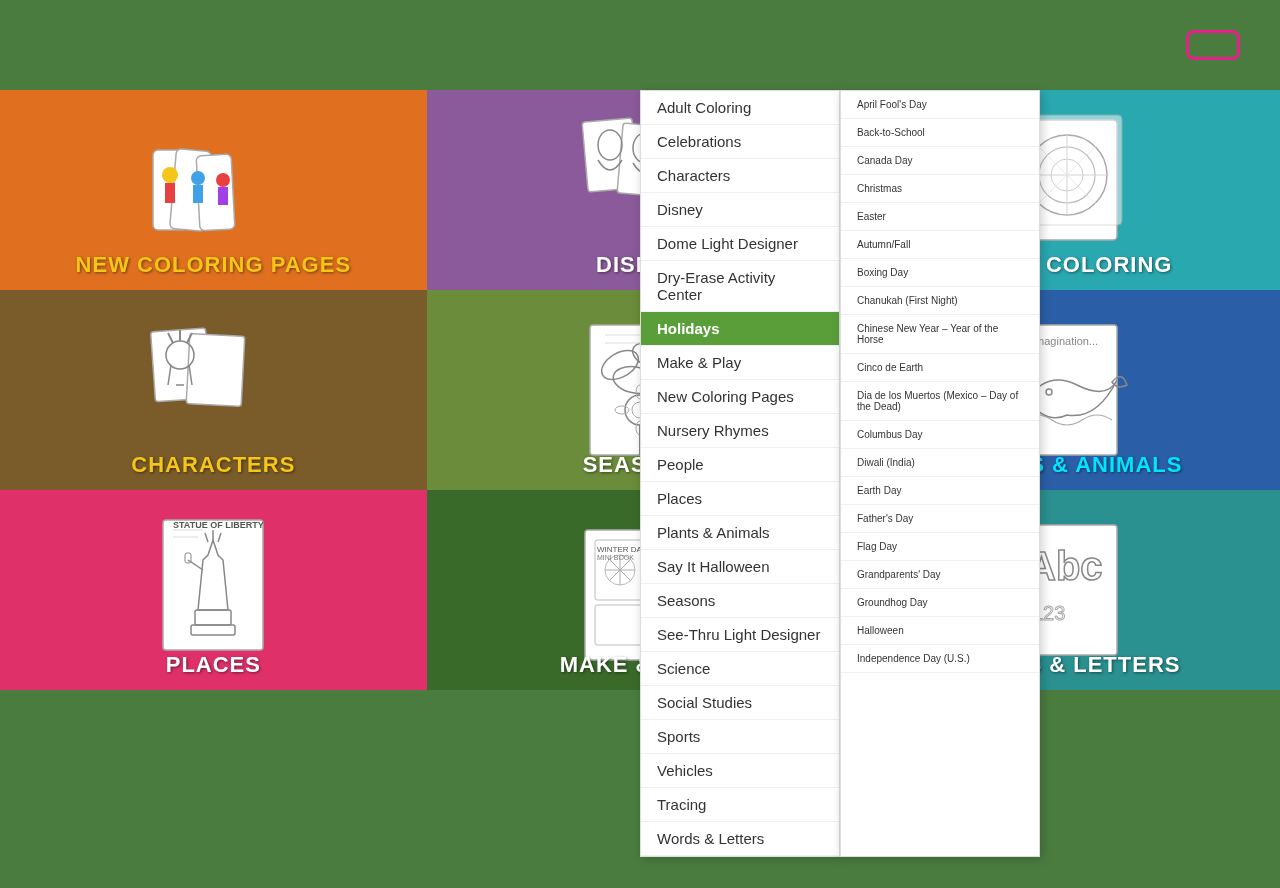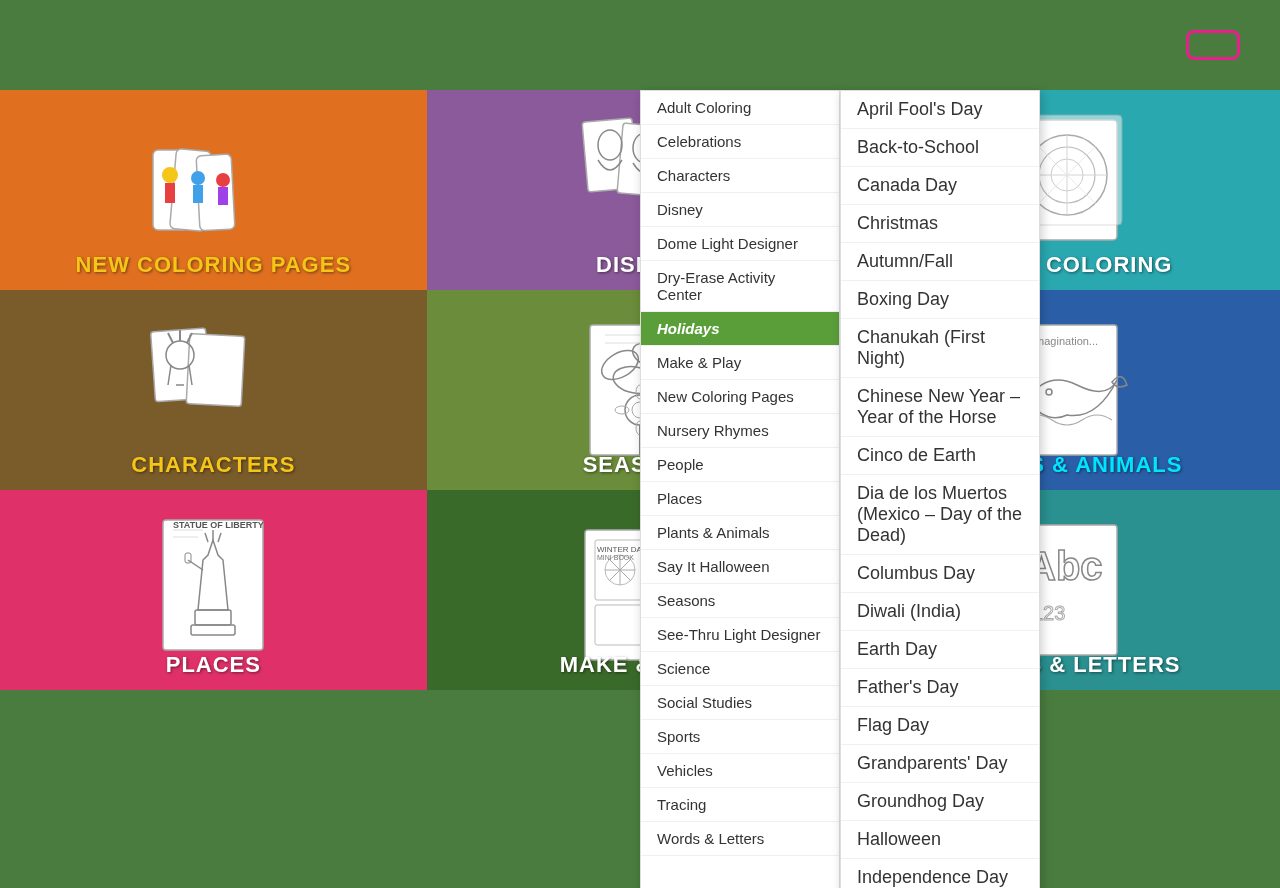--- a/index.html
+++ b/index.html
@@ -112,25 +112,24 @@
       font-size: 15px;
       color: #333;
       cursor: pointer;
       border-bottom: 1px solid #f0f0f0;
       display: block;
     }
     .menu-item.active {
       background: #5a9e3a;
       color: #fff;
       font-weight: bold;
-      font-style: italic;
     }
     .submenu-item {
       padding: 8px 16px;
-      font-size: 18px;
+      font-size: 10px;
       color: #333;
       cursor: pointer;
       border-bottom: 1px solid #f0f0f0;
       display: block;
     }
   </style>
 </head>
 <body>
 
 <header class="header">
@@ -326,20 +325,21 @@
       <span class="menu-item">Sports</span>
       <span class="menu-item">Vehicles</span>
       <span class="menu-item">Tracing</span>
       <span class="menu-item">Words &amp; Letters</span>
     </div>
   <div class="dropdown-right" id="dropdown-right">
       <span class="submenu-item">April Fool's Day</span>
       <span class="submenu-item">Back-to-School</span>
       <span class="submenu-item">Canada Day</span>
       <span class="submenu-item">Christmas</span>
+      <span class="submenu-item">Easter</span>
       <span class="submenu-item">Autumn/Fall</span>
       <span class="submenu-item">Boxing Day</span>
       <span class="submenu-item">Chanukah (First Night)</span>
       <span class="submenu-item">Chinese New Year – Year of the Horse</span>
       <span class="submenu-item">Cinco de Earth</span>
       <span class="submenu-item">Dia de los Muertos (Mexico – Day of the Dead)</span>
       <span class="submenu-item">Columbus Day</span>
       <span class="submenu-item">Diwali (India)</span>
       <span class="submenu-item">Earth Day</span>
       <span class="submenu-item">Father's Day</span>

